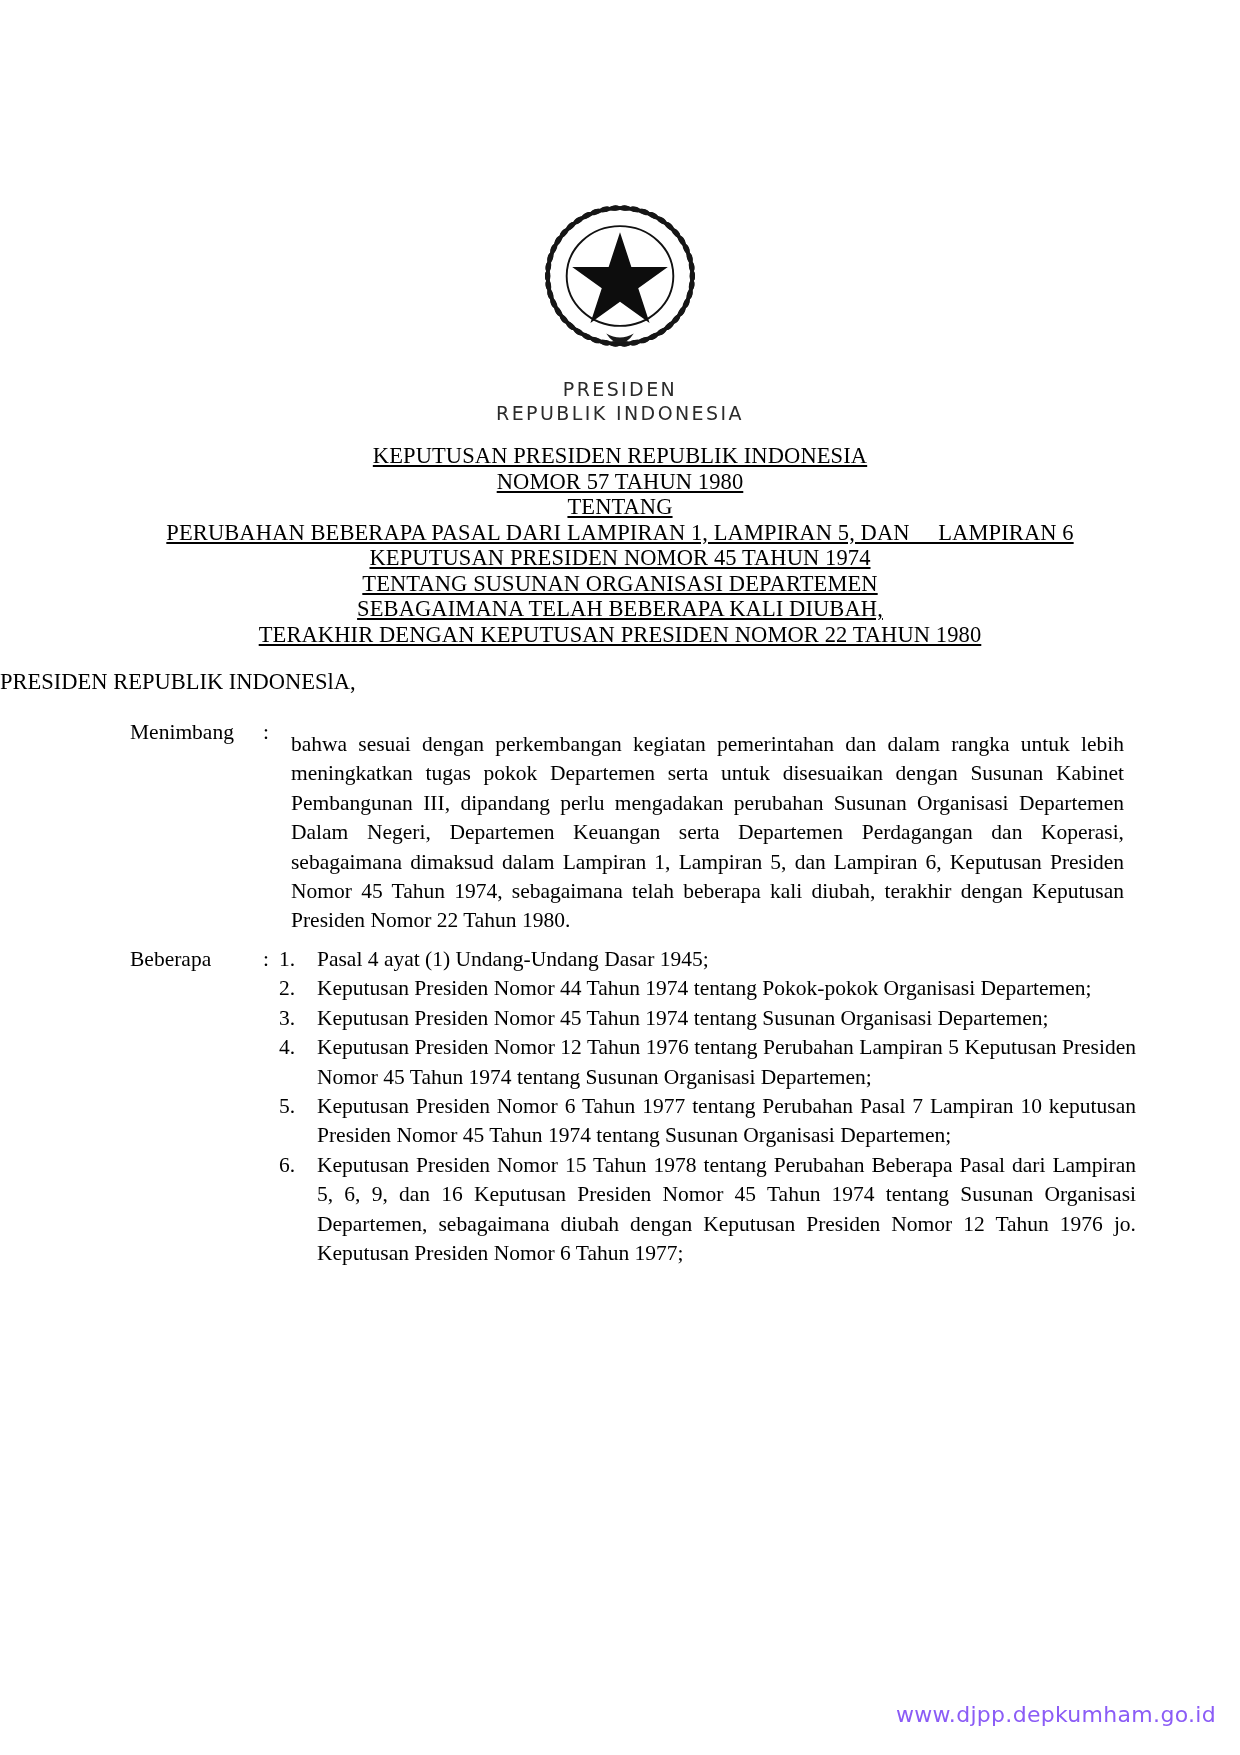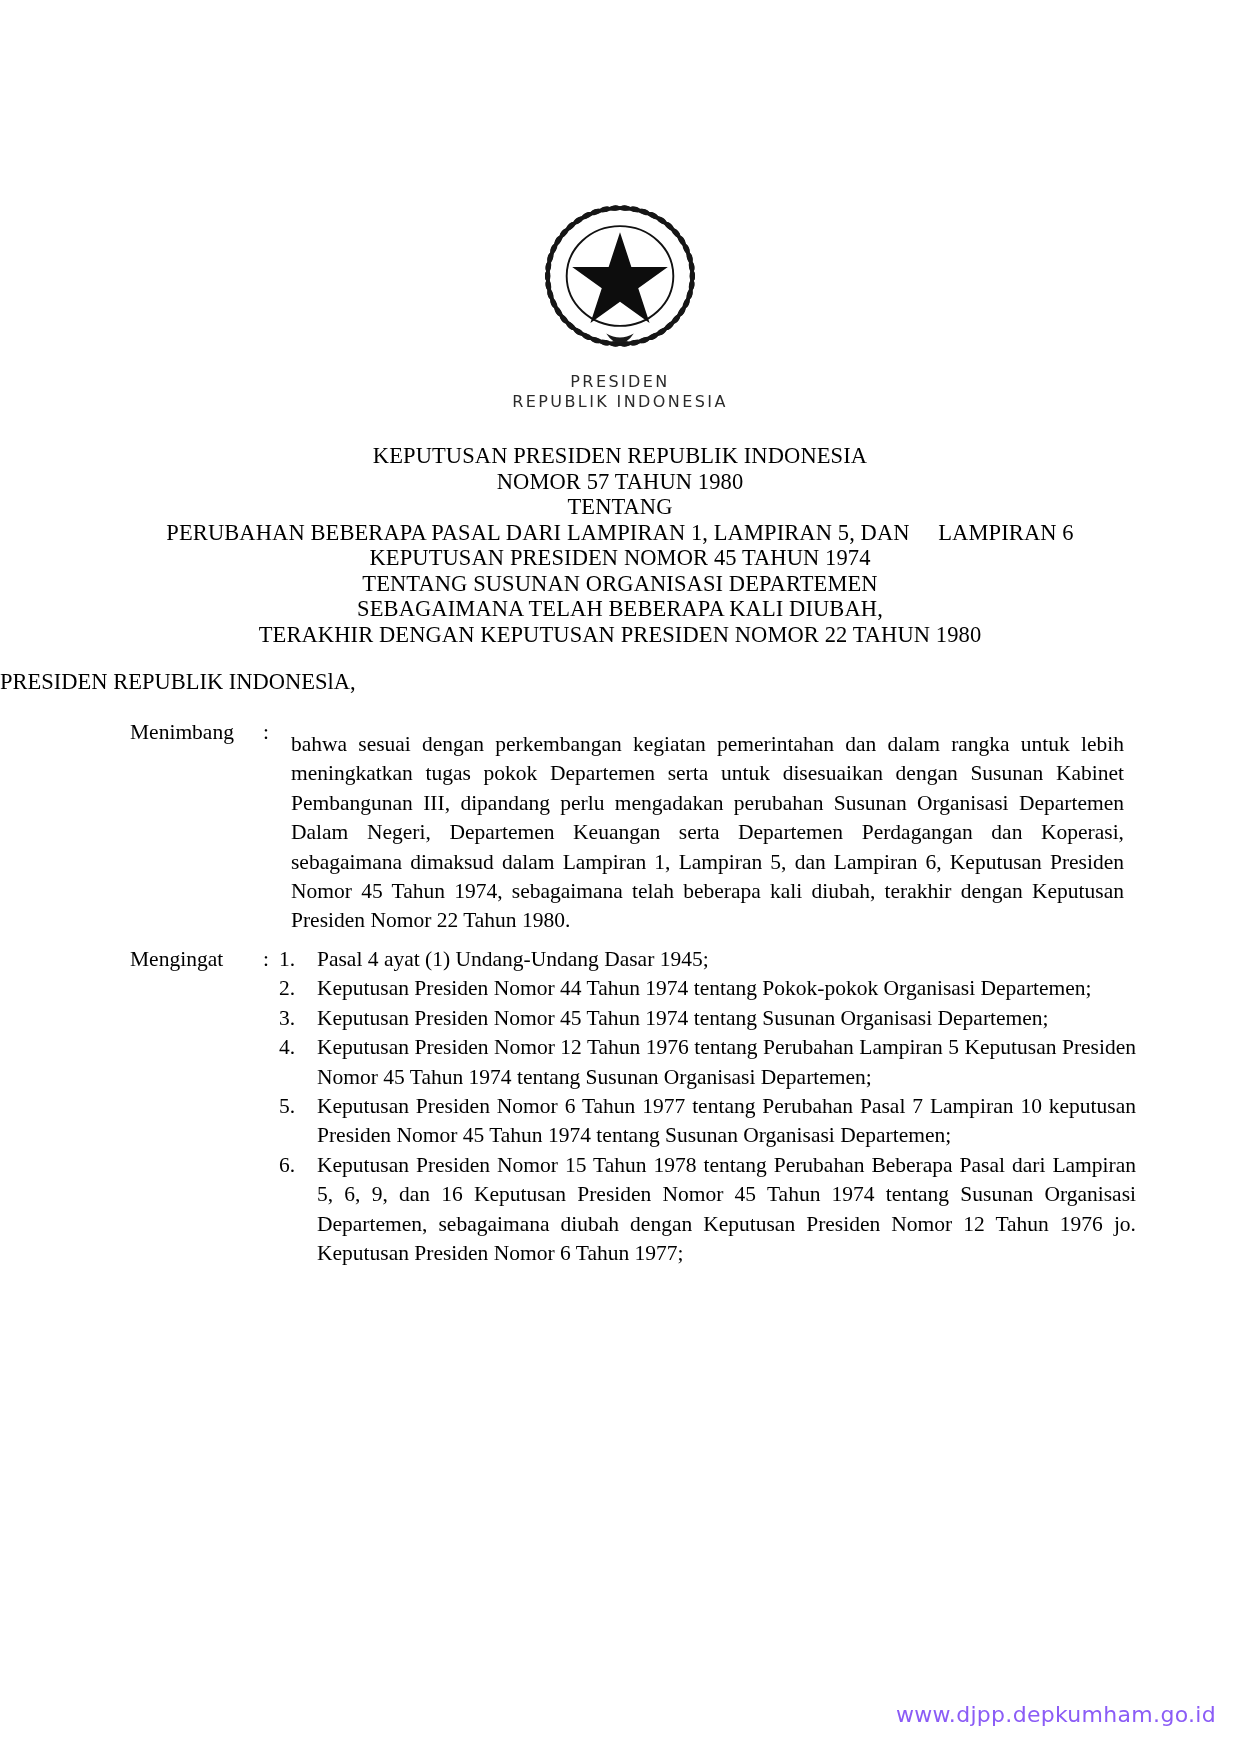--- a/index.html
+++ b/index.html
@@ -33,40 +33,41 @@
     align-items: center;
   }
   .emblem-wreath {
     width: 172px;
     height: 160px;
     position: relative;
   }
   .emblem-wreath svg { display: block; width: 100%; height: 100%; }
 
   .emblem-caption {
-    margin-top: 16px;
+    margin-top: 22px;
     text-align: center;
     font-family: "DejaVu Sans", "Liberation Sans", sans-serif;
-    font-size: 16px;
+    font-size: 19px;
     letter-spacing: 2.4px;
     line-height: 1.24;
     color: #2b2b2b;
     font-weight: 500;
   }
 
   
   .title-block {
     position: absolute;
     top: 443px;
     left: 0;
     right: 0;
     text-align: center;
     font-size: 22.5px;
     line-height: 25.5px;
     letter-spacing: 0.1px;
+    text-decoration: underline;
   }
   .title-block .tline { white-space: pre; }
 
   .opening {
     position: absolute;
     top: 669px;
     left: 0;
     right: 0;
     text-align: left;
     font-size: 22.5px;
@@ -421,21 +422,21 @@
 
   <div class="clause" id="clause-menimbang">
     <div class="clause-label">Menimbang</div>
     <div class="clause-colon">:</div>
     <div class="clause-body">
       <p>bahwa sesuai dengan perkembangan kegiatan pemerintahan dan dalam rangka untuk lebih meningkatkan tugas pokok Departemen serta untuk disesuaikan dengan Susunan Kabinet Pembangunan III, dipandang perlu mengadakan perubahan Susunan Organisasi Departemen Dalam Negeri, Departemen Keuangan serta Departemen Perdagangan dan Koperasi, sebagaimana dimaksud dalam Lampiran 1, Lampiran 5, dan Lampiran 6, Keputusan Presiden Nomor 45 Tahun 1974, sebagaimana telah beberapa kali diubah, terakhir dengan Keputusan Presiden Nomor 22 Tahun 1980.</p>
     </div>
   </div>
 
   <div class="clause" id="clause-mengingat">
-    <div class="clause-label">Mengingat</div>
+    <div class="clause-label">Beberapa</div>
     <div class="clause-colon">:</div>
     <div class="clause-body">
       <ol class="num-list">
         <li class="short">
           <span class="li-num">1.</span>
           <span class="li-text">Pasal 4 ayat (1) Undang-Undang Dasar 1945;</span>
         </li>
         <li>
           <span class="li-num">2.</span>
           <span class="li-text">Keputusan Presiden Nomor 44 Tahun 1974 tentang Pokok-pokok Organisasi Departemen;</span>

